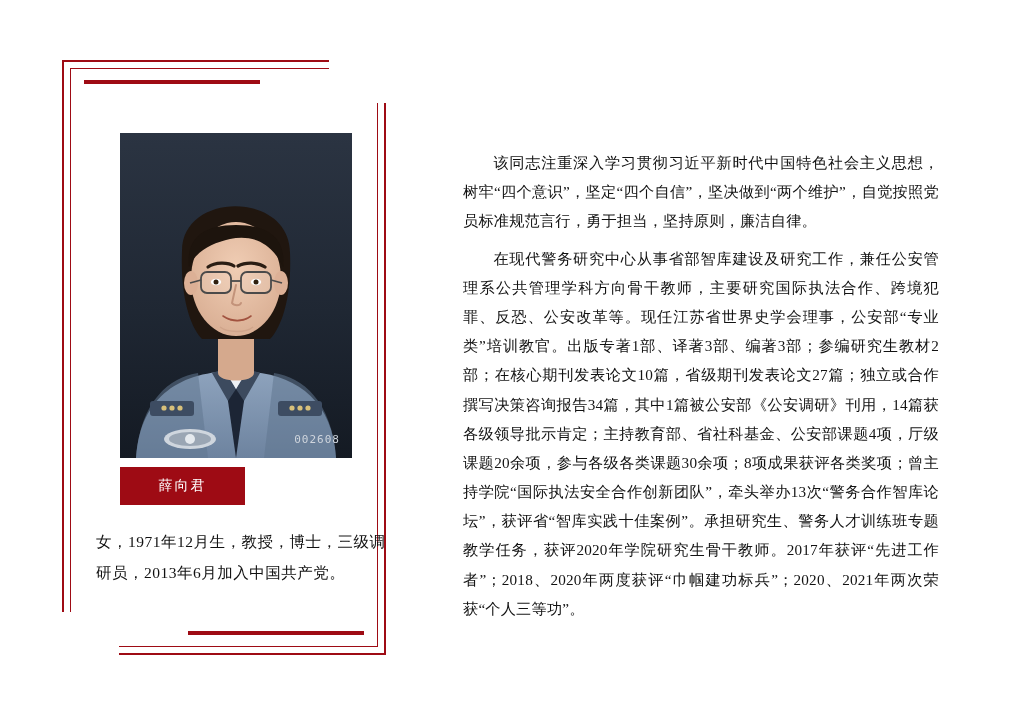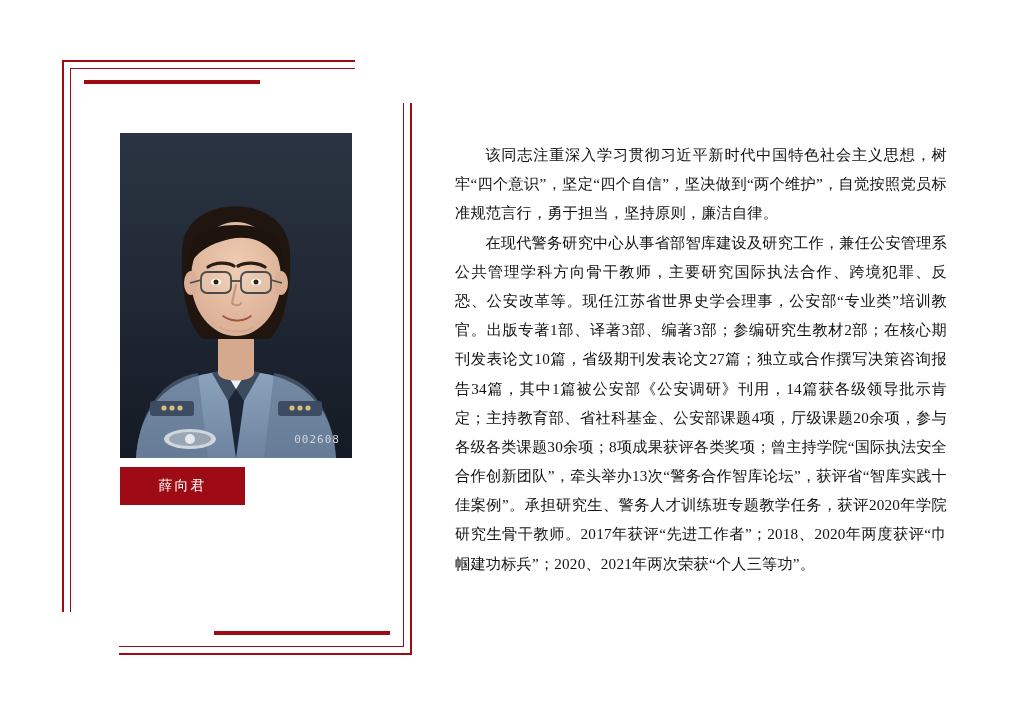--- a/index.html
+++ b/index.html
@@ -14,21 +14,21 @@
     font-family: "Liberation Serif", "DejaVu Serif", serif;
     color: #1a1a1a;
     overflow: hidden;
   }
 
   
   #profile-card {
     position: absolute;
     left: 62px;
     top: 60px;
-    width: 350px;
+    width: 324px;
     height: 595px;
     box-sizing: border-box;
   }
 
   
   .card-frame-outer {
     position: absolute;
     left: 0; top: 0;
     width: 100%;
     height: 100%;
@@ -136,21 +136,21 @@
     top: 140px;
     width: 492px;
     font-size: 15.2px;
     line-height: 1.92;
     text-align: justify;
     text-justify: inter-ideograph;
     color: #121212;
     letter-spacing: 0.2px;
   }
   #bio-text p {
-    margin: 0;
+    margin: 8px;
     text-indent: 2em;
   }
 </style>
 </head>
 <body>
 
 <div id="profile-card">
 
   <div class="card-frame-outer"></div>
   <div class="card-frame-inner"></div>
@@ -240,18 +240,19 @@
       <path d="M104 184 C 112 190, 122 190, 130 184 C 122 188, 112 188, 104 184 Z" fill="#b0614f"></path>
       <path d="M103 183 C 112 189, 123 189, 131 183" stroke="#a1523f" stroke-width="1.6" fill="none" stroke-linecap="round"></path>
 
       <path d="M100 194 C 108 200, 126 200, 133 194" stroke="#cb9e84" stroke-width="1.4" fill="none" opacity="0.7"></path>
     </svg>
     <div class="photo-id">002608</div>
   </div>
 
   <div id="name-plate">薛向君</div>
 
+  <div id="profile-bio">女，1971年12月生，教授，博士，三级调研员，2013年6月加入中国共产党。</div>
 </div>
 
 <div id="bio-text">
   <p>该同志注重深入学习贯彻习近平新时代中国特色社会主义思想，树牢“四个意识”，坚定“四个自信”，坚决做到“两个维护”，自觉按照党员标准规范言行，勇于担当，坚持原则，廉洁自律。</p>
   <p>在现代警务研究中心从事省部智库建设及研究工作，兼任公安管理系公共管理学科方向骨干教师，主要研究国际执法合作、跨境犯罪、反恐、公安改革等。现任江苏省世界史学会理事，公安部“专业类”培训教官。出版专著1部、译著3部、编著3部；参编研究生教材2部；在核心期刊发表论文10篇，省级期刊发表论文27篇；独立或合作撰写决策咨询报告34篇，其中1篇被公安部《公安调研》刊用，14篇获各级领导批示肯定；主持教育部、省社科基金、公安部课题4项，厅级课题20余项，参与各级各类课题30余项；8项成果获评各类奖项；曾主持学院“国际执法安全合作创新团队”，牵头举办13次“警务合作智库论坛”，获评省“智库实践十佳案例”。承担研究生、警务人才训练班专题教学任务，获评2020年学院研究生骨干教师。2017年获评“先进工作者”；2018、2020年两度获评“巾帼建功标兵”；2020、2021年两次荣获“个人三等功”。</p>
 </div>
 
 </body></html>

